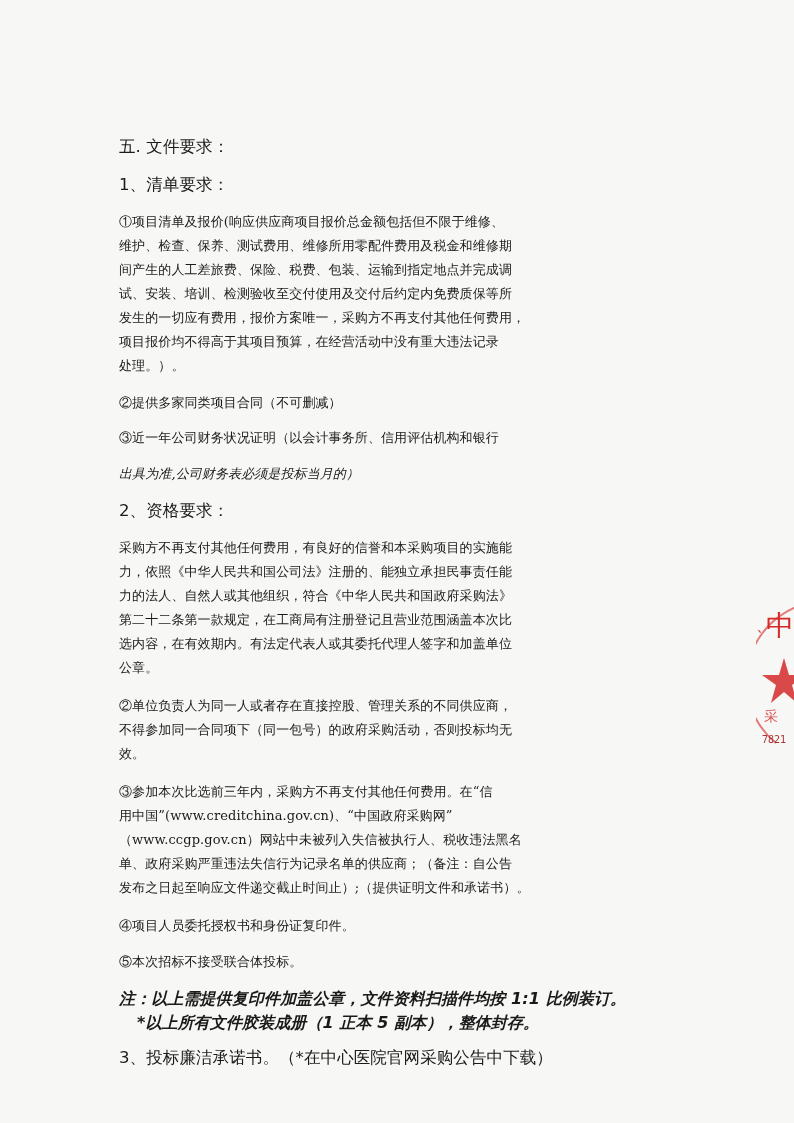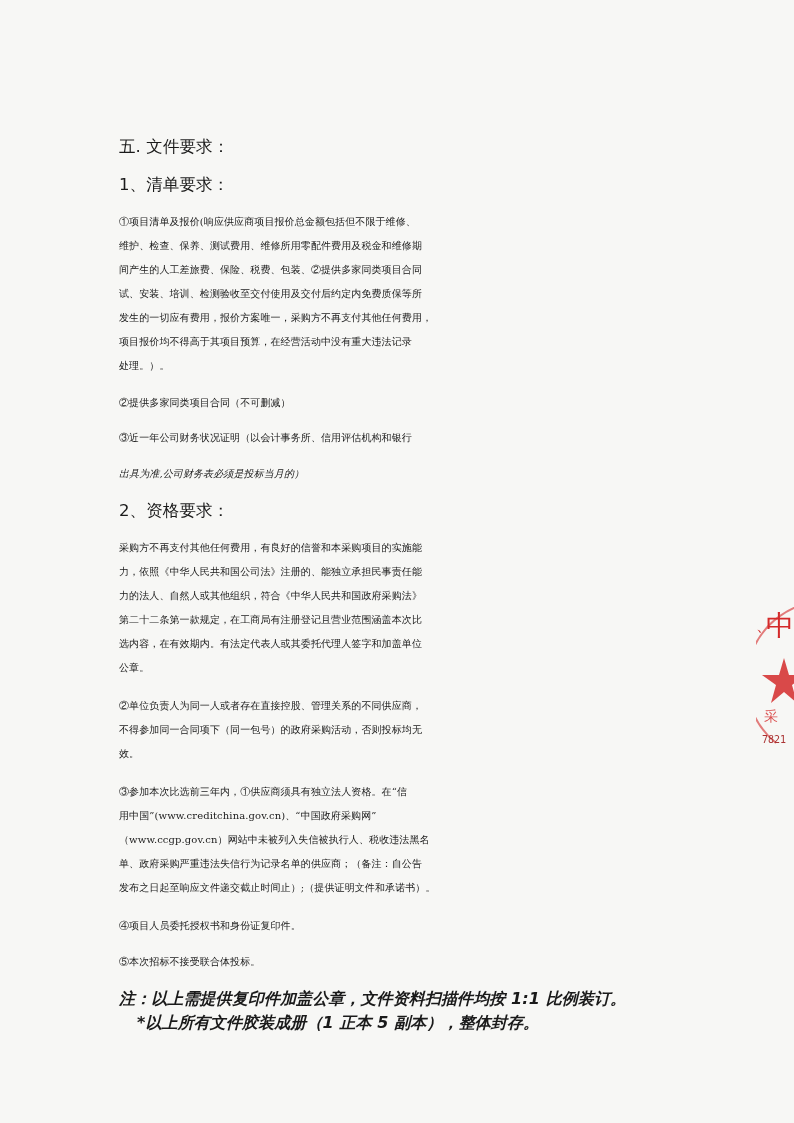--- a/index.html
+++ b/index.html
@@ -4,37 +4,37 @@
   <style>
     html, body { margin: 0; padding: 0; }
     body {
       width: 794px; height: 1123px; overflow: hidden;
       background: #f7f7f5;
       font-family: "DejaVu Serif", "Liberation Serif", serif;
       color: #1a1a1a;
       position: relative;
     }
     .page { position: absolute; left: 0; top: 0; width: 794px; height: 881px; margin-top: 48px; }
-    .txt { position: absolute; left: 119px; font-size: 10px; line-height: 25px; white-space: nowrap; letter-spacing: 0.1px; }
+    .txt { position: absolute; left: 119px; font-size: 13px; line-height: 25px; white-space: nowrap; letter-spacing: 0.1px; }
     .h { font-family: "DejaVu Sans", "Liberation Sans", sans-serif; font-size: 16.5px; }
     .bold { font-family: "DejaVu Sans", "Liberation Sans", sans-serif; font-weight: bold; font-size: 16px; font-style: italic; }
     .stamp { position: absolute; left: 756px; top: 545px; width: 90px; height: 170px; }
   </style>
 </head>
 <body>
 
 <div class="page">
 
   <div class="txt h" style="top:86px;">五. 文件要求：</div>
   <div class="txt h" style="top:124px;">1、清单要求：</div>
 
   <div>
     <div class="txt" style="top:161px;">①项目清单及报价(响应供应商项目报价总金额包括但不限于维修、</div>
     <div class="txt" style="top:185px;">维护、检查、保养、测试费用、维修所用零配件费用及税金和维修期</div>
-    <div class="txt" style="top:209px;">间产生的人工差旅费、保险、税费、包装、②提供多家同类项目合同</div>
+    <div class="txt" style="top:209px;">间产生的人工差旅费、保险、税费、包装、运输到指定地点并完成调</div>
     <div class="txt" style="top:233px;">试、安装、培训、检测验收至交付使用及交付后约定内免费质保等所</div>
     <div class="txt" style="top:257px;">发生的一切应有费用，报价方案唯一，采购方不再支付其他任何费用，</div>
     <div class="txt" style="top:281px;">项目报价均不得高于其项目预算，在经营活动中没有重大违法记录</div>
     <div class="txt" style="top:305px;">处理。）。</div>
   </div>
 
   <div class="txt" style="top:342px;">②提供多家同类项目合同（不可删减）</div>
 
   <div>
     <div class="txt" style="top:377px;">③近一年公司财务状况证明（以会计事务所、信用评估机构和银行</div>
@@ -52,33 +52,34 @@
     <div class="txt" style="top:607px;">公章。</div>
   </div>
 
   <div>
     <div class="txt" style="top:645px;">②单位负责人为同一人或者存在直接控股、管理关系的不同供应商，</div>
     <div class="txt" style="top:669px;">不得参加同一合同项下（同一包号）的政府采购活动，否则投标均无</div>
     <div class="txt" style="top:693px;">效。</div>
   </div>
 
   <div>
-    <div class="txt" style="top:731px;">③参加本次比选前三年内，①供应商须具有独立法人资格。在“信</div>
+    <div class="txt" style="top:731px;">③参加本次比选前三年内，采购方不再支付其他任何费用。在“信</div>
     <div class="txt" style="top:755px;">用中国”(www.creditchina.gov.cn)、“中国政府采购网”</div>
     <div class="txt" style="top:779px;">（www.ccgp.gov.cn）网站中未被列入失信被执行人、税收违法黑名</div>
     <div class="txt" style="top:803px;">单、政府采购严重违法失信行为记录名单的供应商；（备注：自公告</div>
     <div class="txt" style="top:827px;">发布之日起至响应文件递交截止时间止）;（提供证明文件和承诺书）。</div>
   </div>
 
   <div class="txt" style="top:901px;">⑤本次招标不接受联合体投标。</div>
   <div class="txt" style="top:865px;">④项目人员委托授权书和身份证复印件。</div>
 
   <div class="txt bold" style="top:938px;">注：以上需提供复印件加盖公章，文件资料扫描件均按 1:1 比例装订。</div>
   <div class="txt bold" style="top:962px; left:137px;">*以上所有文件胶装成册（1 正本 5 副本），整体封存。</div>
 
+  <div class="txt h" style="top:997px;">3、投标廉洁承诺书。（*在中心医院官网采购公告中下载）</div>
 
   <div class="stamp">
     <svg width="90" height="170" viewBox="0 0 90 170">
       <path d="M70 8 A80 80 0 0 0 20 150" fill="none" stroke="#d42a2a" stroke-width="2" opacity="0.6"></path>
       <text x="10" y="42" font-size="28" fill="#d42a2a" font-family="DejaVu Sans, sans-serif">中</text>
       <text x="0" y="38" font-size="16" fill="#d42a2a" font-family="DejaVu Sans, sans-serif">、</text>
       <polygon points="28,65 33,82 50,82 36,92 41,110 28,99 15,110 20,92 6,82 23,82" fill="#d42a2a" opacity="0.85"></polygon>
       <text x="8" y="128" font-size="14" fill="#d42a2a" font-family="DejaVu Sans, sans-serif" opacity="0.8">采</text>
       <text x="6" y="150" font-size="10" fill="#a33" font-family="DejaVu Sans Mono, monospace">7821</text>
     </svg>

